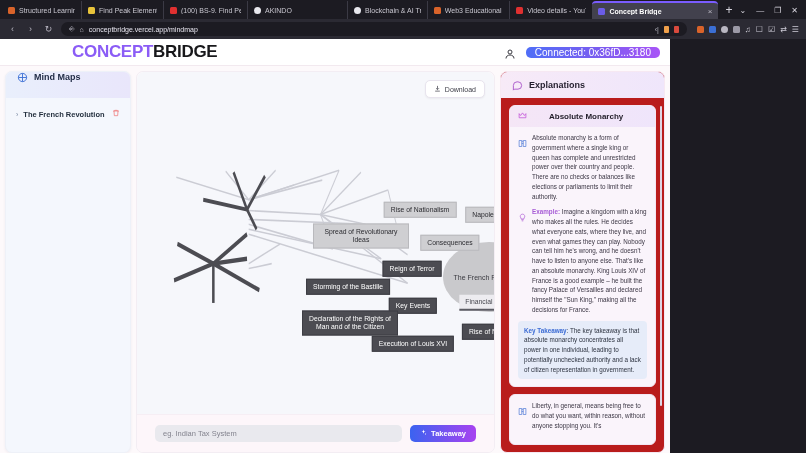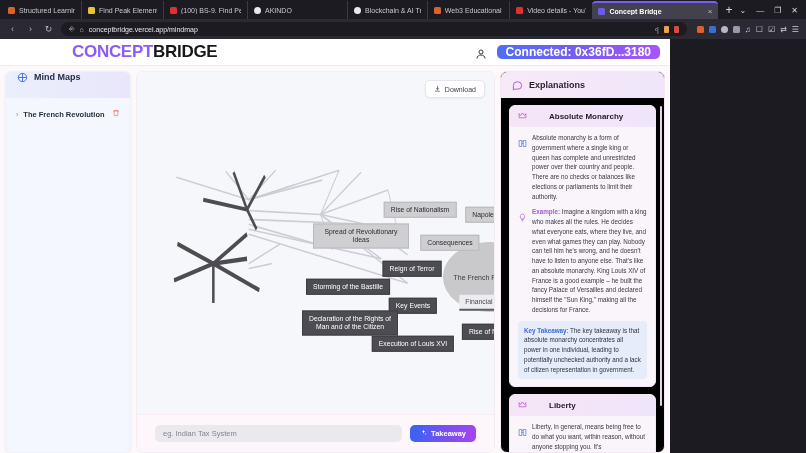--- a/index.html
+++ b/index.html
@@ -65,21 +65,21 @@
     padding:0 10px; border-bottom:1px solid #f2e9ef;
   }
   .logo { font-size:17px; font-weight:bold; letter-spacing:-0.3px;
           font-family:"Liberation Sans", sans-serif; margin-left:62px;}
   .logo .c1 { color:#8b5cf6; }
   .logo .c2 { color:#18181b; }
   .hdr-right { margin-left:auto; display:flex; align-items:center; gap:10px; }
   .user-icon { width:12px;height:12px; color:#3a3a42; }
   .connected-btn {
     background:linear-gradient(90deg,#4f6ef7 0%,#7b5cf0 55%,#a855f7 100%);
-    color:#fff; font-size:12px; font-weight:bold; padding:0 9px;
+    color:#fff; font-size:10px; font-weight:normal; padding:0 9px;
     border-radius:5px; white-space:nowrap;
   }
 
   .body-row { display:flex; height:387px; padding:5px 5px 0 5px; gap:5px; }
 
   
   .left-panel {
     width:126px; background:#f4f7fd; border-radius:7px; overflow:hidden;
     box-shadow:0 1px 3px rgba(30,30,60,0.06); flex:0 0 126px;
     border:1px solid #eef1f8;
@@ -149,21 +149,21 @@
   }
   .prompt-input::placeholder { color:#84848f; }
   .generate-btn {
     background:linear-gradient(90deg,#3b63f0 0%,#7d4ff0 60%,#a743f0 100%);
     color:#fff; font-size:7.5px; font-weight:bold; padding:4px 10px;
     border-radius:5px; display:flex; align-items:center; gap:4px;
   }
 
   
   .right-panel {
-    width:165px; flex:0 0 165px; background:#000000; border-radius:7px;
+    width:165px; flex:0 0 165px; background:#b91c1c; border-radius:7px;
     overflow:hidden; border:1px solid #f6e8f2; position:relative;
   }
   .right-head {
     height:26px; display:flex; align-items:center; gap:6px; padding:0 11px;
     background:linear-gradient(90deg,#f7eaf7 0%,#efe6fb 100%);
   }
   .right-head .ex-icon { color:#a855c9; display:flex; }
   .right-title { font-size:9px; font-weight:bold; color:#241f2e; }
   .expl-scroll { padding:7px 8px 0 8px; height:361px; overflow:hidden; position:relative;}
   .expl-card {
@@ -479,28 +479,20 @@
                     <path d="M9 18h6M10 21h4M12 3a6 6 0 0 1 4 10.5V16H8v-2.5A6 6 0 0 1 12 3z"></path>
                   </svg>
                 </span>
                 <span class="expl-text"><span class="lbl-example">Example:</span><span> Imagine a kingdom with a king who makes all the rules. He decides what everyone eats, where they live, and even what games they can play. Nobody can tell him he's wrong, and he doesn't have to listen to anyone else.  That's like an absolute monarchy.  King Louis XIV of France is a good example – he built the fancy Palace of Versailles and declared himself the "Sun King," making all the decisions for France.</span></span>
               </div>
               <div class="takeaway"><span class="lbl">Key Takeaway</span><span>: The key takeaway is that absolute monarchy concentrates all power in one individual, leading to potentially unchecked authority and a lack of citizen representation in government.</span></div>
             </div>
           </div>
 
           <div class="expl-card">
-            <div class="expl-card-head">
-              <span class="crown">
-                <svg width="9" height="9" viewBox="0 0 24 24" fill="none" stroke="#c250d8" stroke-width="2">
-                  <path d="M3 7l4 5 5-7 5 7 4-5v11H3z"></path>
-                </svg>
-              </span>
-              <span class="expl-card-title">Liberty</span>
-            </div>
             <div class="expl-body">
               <div class="expl-row">
                 <span class="ricon">
                   <svg width="9" height="9" viewBox="0 0 24 24" fill="none" stroke="#5a82d8" stroke-width="2">
                     <path d="M3 4h7v16H3zM14 4h7v16h-7zM10 6h4M10 12h4"></path>
                   </svg>
                 </span>
                 <span class="expl-text">Liberty, in general, means being free to do what you want, within reason, without anyone stopping you.  It's</span>
               </div>
             </div>

